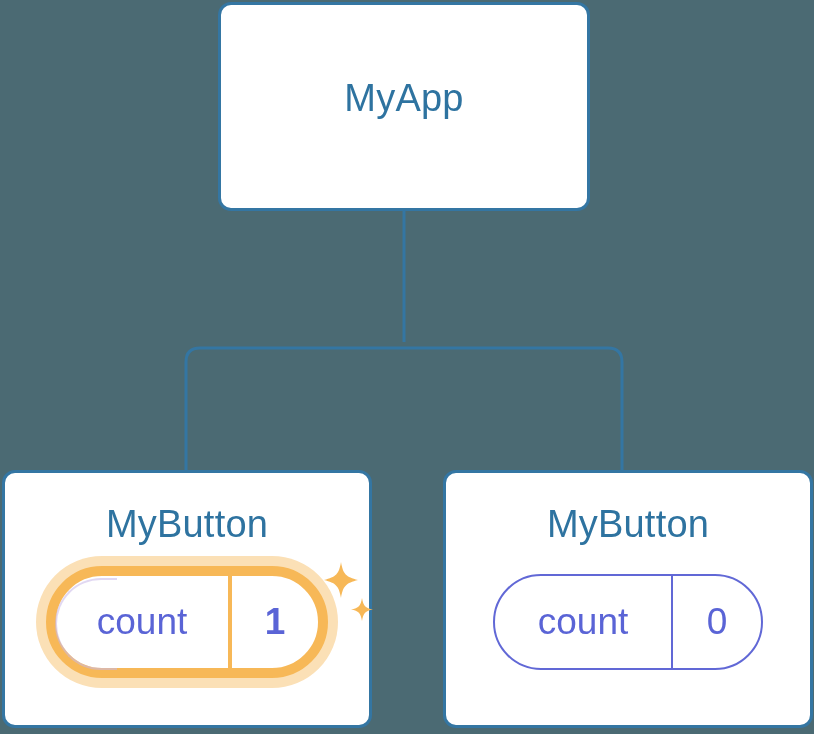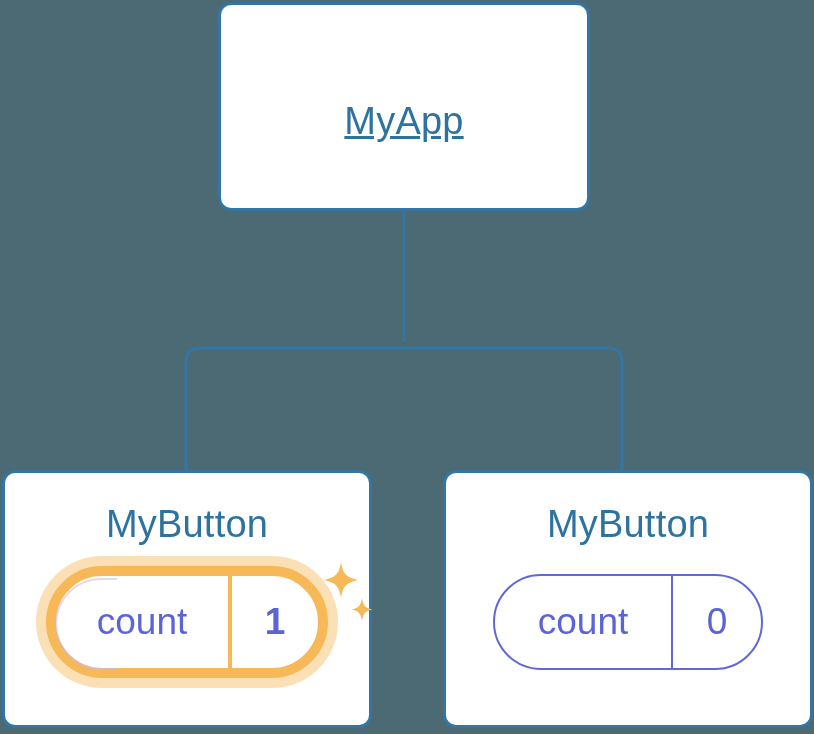--- a/index.html
+++ b/index.html
@@ -68,22 +68,21 @@
     right: 0;
     text-align: center;
     color: #2e73a0;
     font-size: 38px;
     font-weight: 400;
     letter-spacing: 0.2px;
     white-space: nowrap;
   }
 
   #card-root .card-title {
-    top: 95px;
-    text-decoration: underline;
+    top: 72px;
   }
 
   #card-child-left .card-title,
   #card-child-right .card-title {
     top: 30px;
   }
 
   
   .pill-wrap {
     position: absolute;

